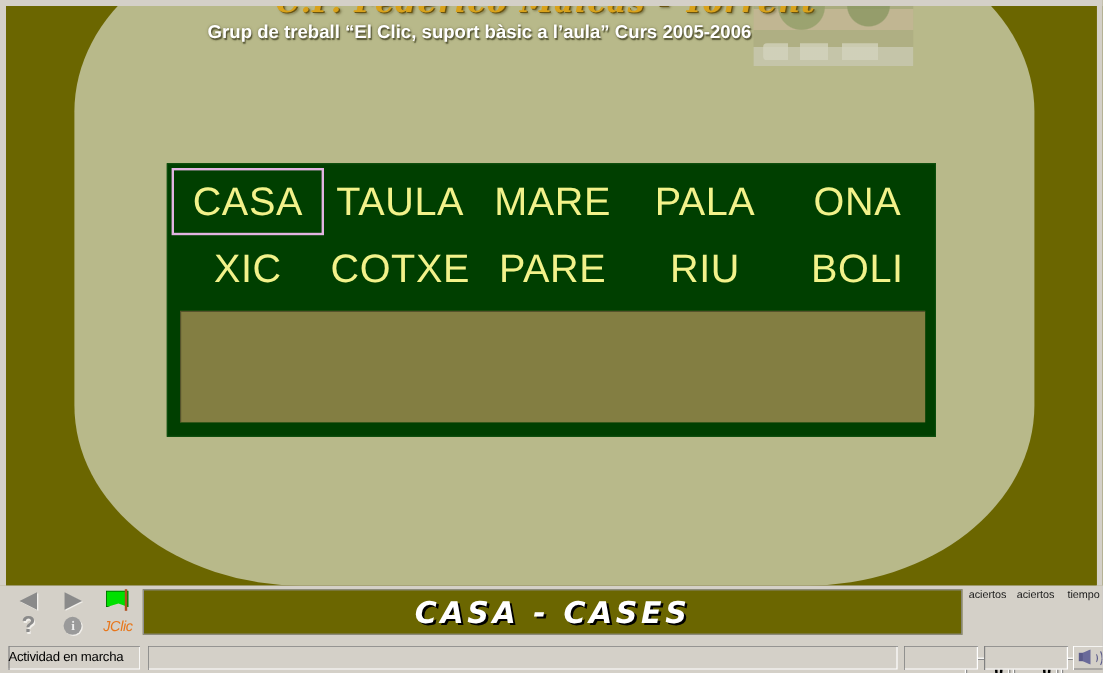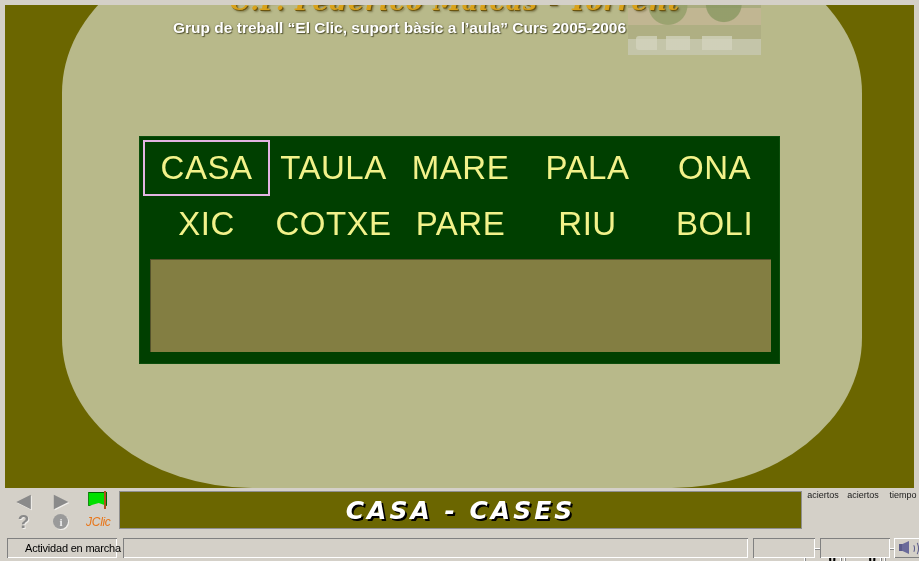--- a/index.html
+++ b/index.html
@@ -341,21 +341,21 @@
     box-shadow: inset 1px 1px 0 #808080, inset -1px -1px 0 #ffffff;
     height: 20px;
     box-sizing: border-box;
   }
   #status-text {
     width: 110px;
     font-size: 11px;
     color: #000000;
     display: flex;
     align-items: center;
-    padding-left: 18px;
+    padding-left: 0;
     box-sizing: border-box;
     white-space: nowrap;
     letter-spacing: -.2px;
   }
   #progress-main {
     flex: 1;
     margin-left: 6px;
   }
   #progress-b {
     width: 62px;

